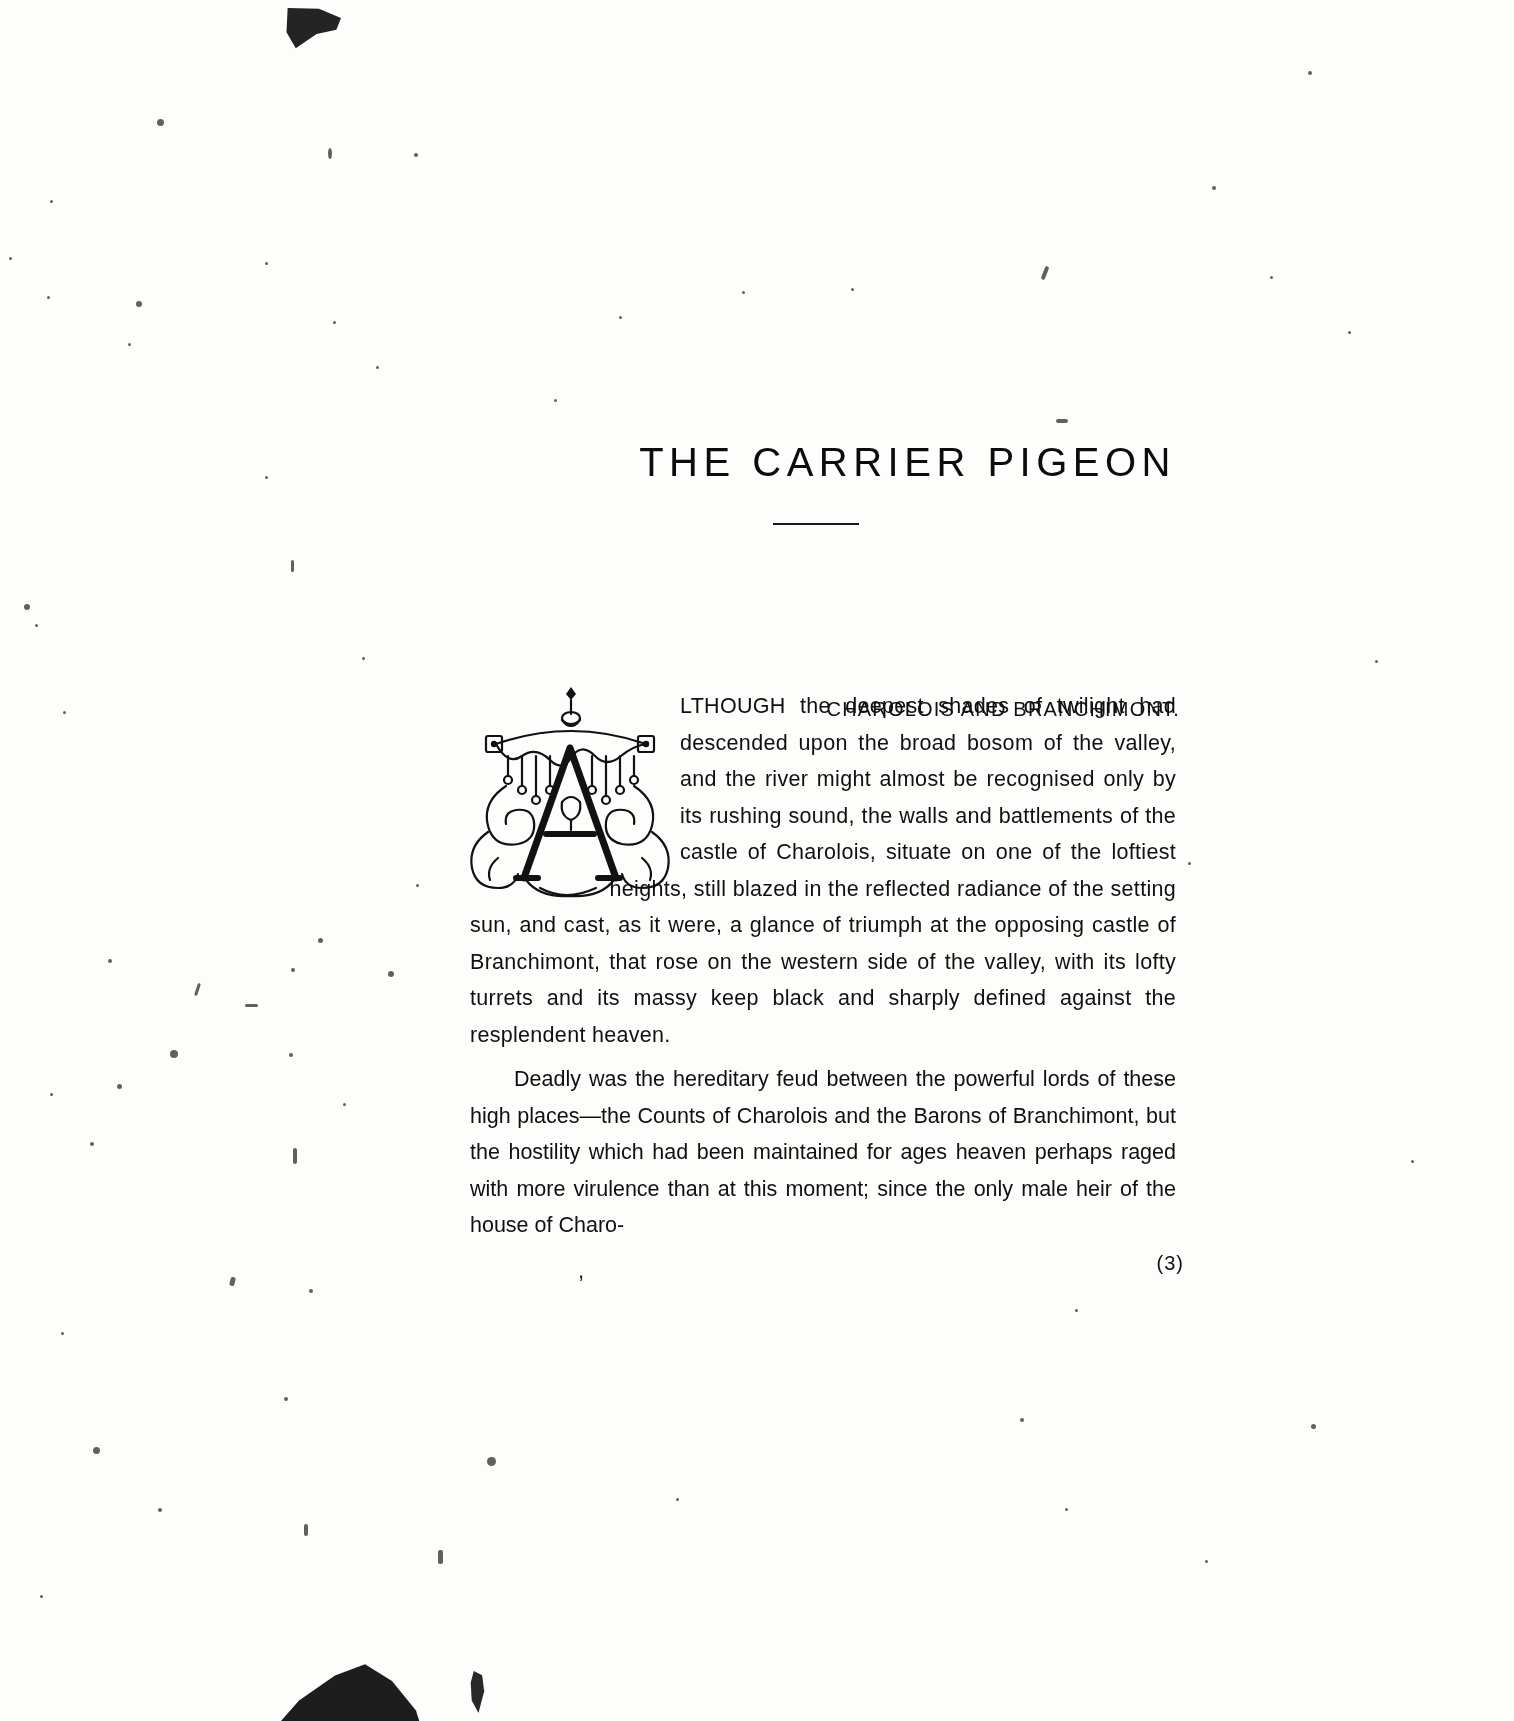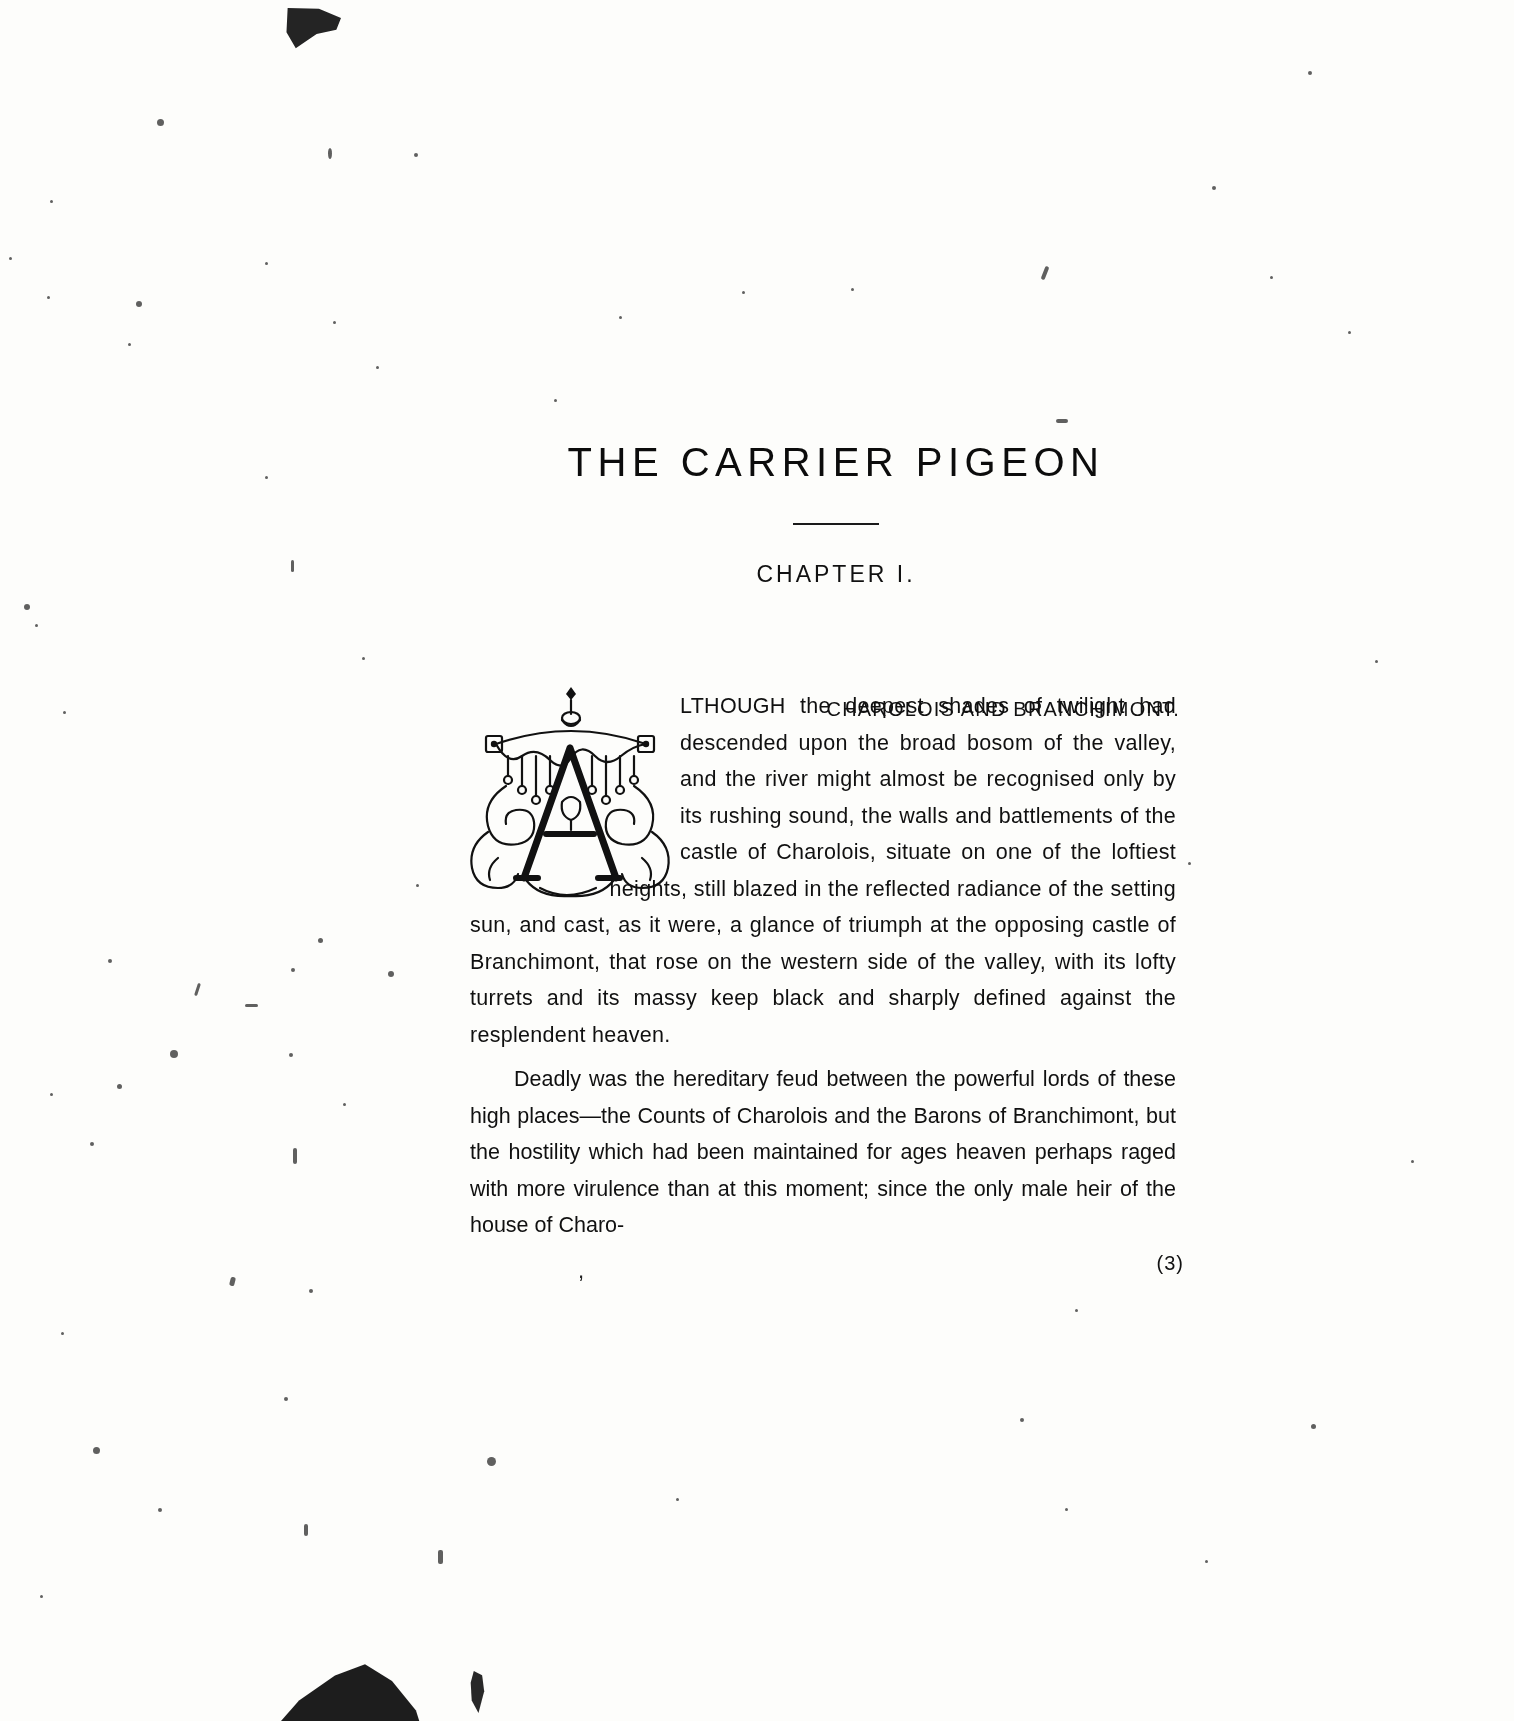--- a/index.html
+++ b/index.html
@@ -63,24 +63,24 @@
   .page {
     position: absolute;
     left: 0;
     top: 0;
     width: 1514px;
     height: 1721px;
   }
 
   .title-block {
     position: absolute;
-    left: 476px;
+    left: 456px;
     top: 440px;
     width: 720px;
-    text-align: center;
+    text-align: right;
   }
   .book-title {
     font-size: 40px;
     letter-spacing: 5.5px;
     font-weight: 400;
     color: #0c0c0c;
     white-space: nowrap;
   }
   .title-rule {
     width: 86px;
@@ -226,21 +226,20 @@
     <div class="speck" style="left:438px;  top:1550px; width:5px;  height:14px; border-radius:2px;"></div>
     <div class="speck" style="left:676px;  top:1498px; width:3px;  height:3px;"></div>
     <div class="speck" style="left:1065px; top:1508px; width:3px;  height:3px;"></div>
     <div class="speck" style="left:1205px; top:1560px; width:3px;  height:3px;"></div>
     <div class="speck" style="left:40px;   top:1595px; width:3px;  height:3px;"></div>
   </div>
 
   <div class="title-block">
     <div class="book-title">THE CARRIER PIGEON</div>
     <div class="title-rule"></div>
-    <div class="chapter-label">CHAPTER I.</div>
   </div>
 
   <div class="chapter-subtitle" style="position:absolute; left:458px; top:668px; width:722px;">CHAROLOIS AND BRANCHIMONT.</div>
 
   <div class="text-column">
 
     <div class="dropcap-wrap">
       <svg width="212" height="222" viewBox="0 0 212 222" xmlns="http://www.w3.org/2000/svg">
         <g fill="none" stroke="#111" stroke-width="2.2" stroke-linecap="round">
 

